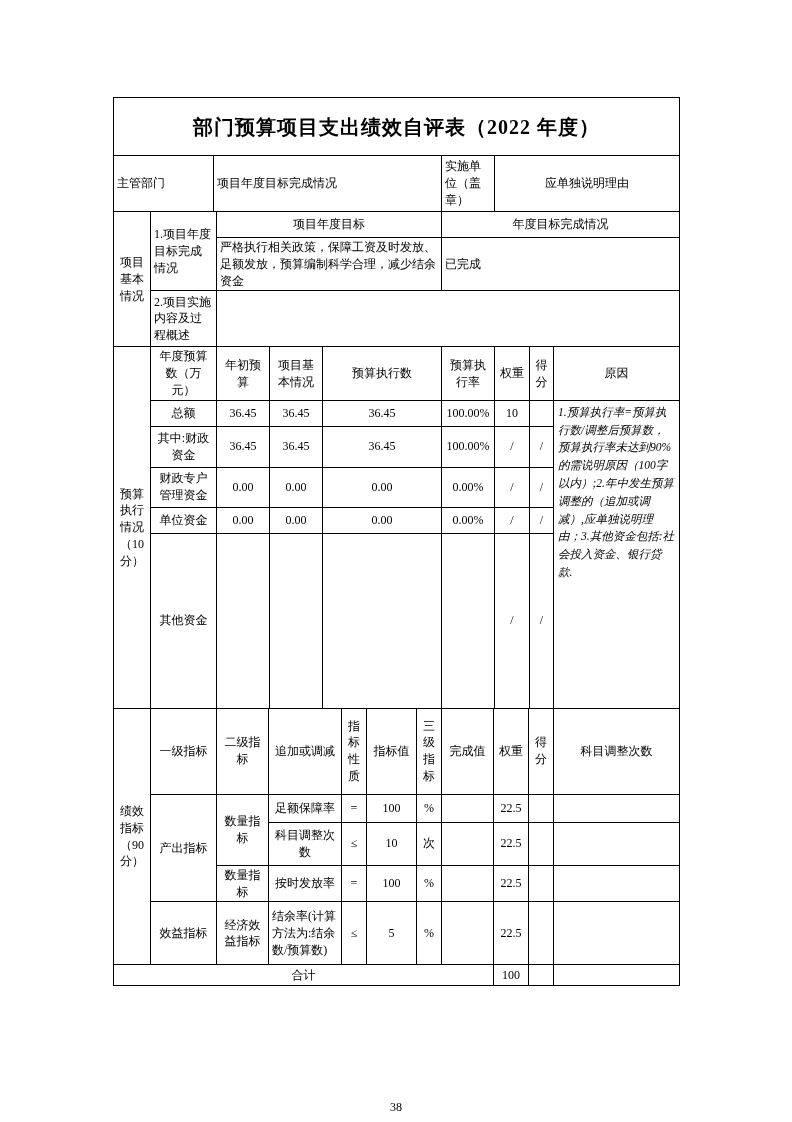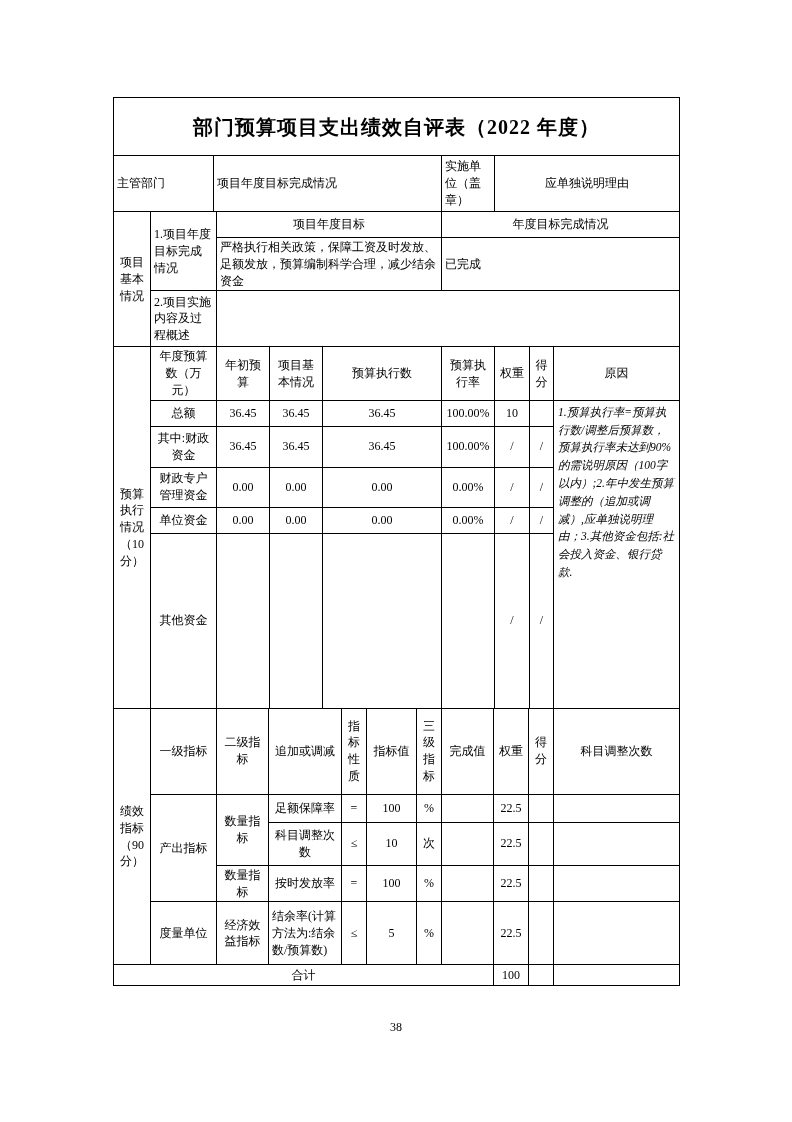--- a/index.html
+++ b/index.html
@@ -15,21 +15,21 @@
     border:1px solid #000;font-size:12px;line-height:1.4;padding:1px 3px;
     vertical-align:middle;text-align:center;word-break:break-all;overflow:hidden;
   }
   .left{text-align:left;}
   .title-cell{font-size:20px;font-weight:bold;letter-spacing:1px;}
   .reason{
     font-style:italic;text-align:left;font-size:11.5px;line-height:1.55;
     vertical-align:top;padding:3px 4px;
   }
   .section-label{padding:1px 2px;text-align:center;}
-  .pagenum{position:absolute;top:1020px;left:0;width:100%;text-align:center;font-size:12px;}
+  .pagenum{position:absolute;top:1100px;left:0;width:100%;text-align:center;font-size:12px;}
 </style>
 </head>
 <body>
 
 <div class="page">
   <div class="sheet">
 
     <table>
       <colgroup>
           <col style="width:100px">
@@ -203,21 +203,21 @@
         <td>按时发放率</td>
         <td>=</td>
         <td>100</td>
         <td>%</td>
         <td></td>
         <td>22.5</td>
         <td></td>
         <td></td>
       </tr>
       <tr style="height:63px">
-        <td>度量单位</td>
+        <td>效益指标</td>
         <td>经济效益指标</td>
         <td class="left">结余率(计算方法为:结余数/预算数)</td>
         <td>≤</td>
         <td>5</td>
         <td>%</td>
         <td></td>
         <td>22.5</td>
         <td></td>
         <td></td>
       </tr>

